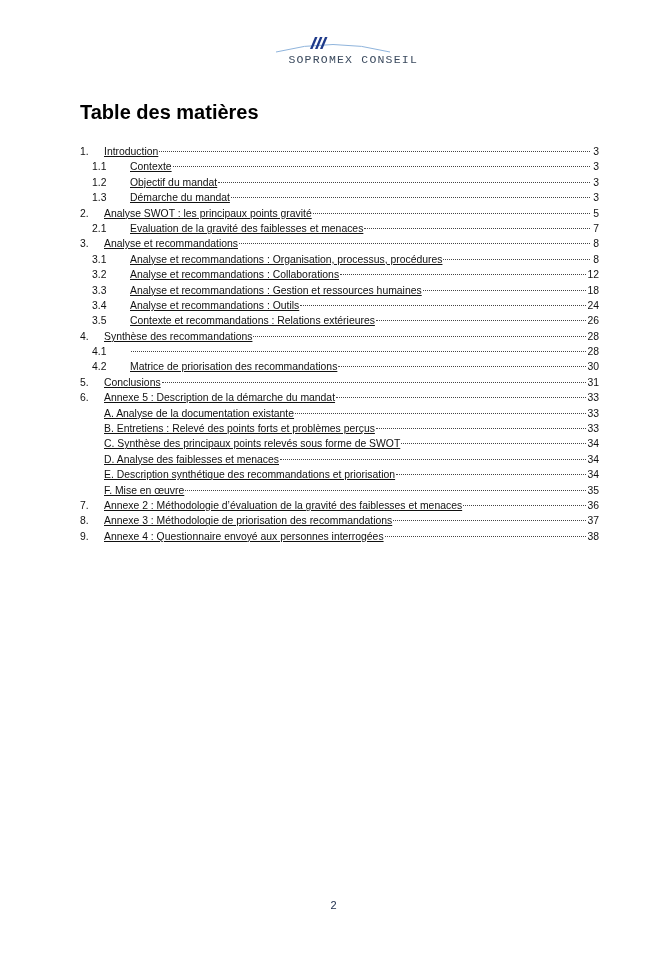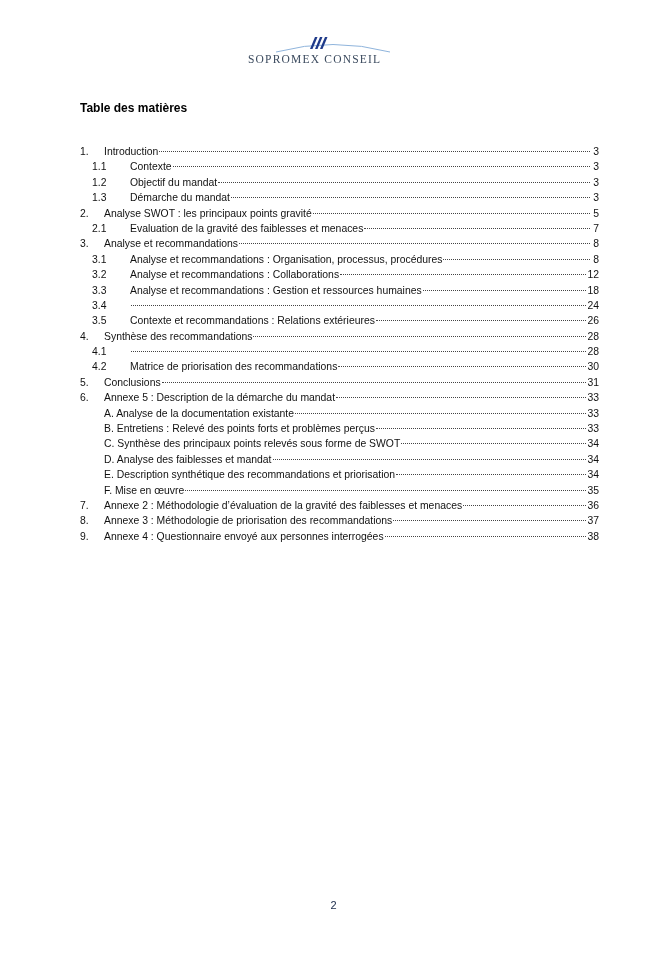--- a/index.html
+++ b/index.html
@@ -1,29 +1,29 @@
 <!DOCTYPE html>
 <html><head>
 <meta charset="utf-8">
 <style>
   html, body { margin: 0; padding: 0; background: #ffffff; }
   body { width: 667px; height: 961px; position: relative; overflow: hidden;
          font-family: "Liberation Sans", sans-serif; color: #000; }
   .logo { position: absolute; left: 248px; top: 33px; width: 170px; height: 36px; }
   .logo svg { position: absolute; left: 0; top: 0; }
-  .logo-text { position: absolute; left: 0; top: 20px; width: 170px; text-align: left;
-               font-family: Liberation Serif, serif; font-size: 11.5px; letter-spacing: 1.2px; color: #3b4a5e; }
-  .toc-title { position: absolute; left: 80px; top: 101px; font-size: 12px; font-weight: bold; color: #000; }
+  .logo-text { position: absolute; left: 0; top: 20px; width: 170px; text-align: right;
+               font-family: Liberation Mono, monospace; font-size: 11.5px; letter-spacing: 1.2px; color: #3b4a5e; }
+  .toc-title { position: absolute; left: 80px; top: 101px; font-size: 20px; font-weight: bold; color: #000; }
   .toc { position: absolute; left: 80px; top: 140px; width: 519px; }
   .toc-row { display: flex; align-items: baseline; height: 15.4px; font-size: 10.4px; line-height: 15.4px; color: #111; white-space: nowrap; }
   .num { flex: 0 0 auto; }
   .lvl1 .num { width: 24px; padding-left: 0; }
   .lvl2 .num { width: 38px; padding-left: 12px; }
   .lvl3 .num { width: 0; padding-left: 24px; }
-  .label { flex: 0 0 auto; }
+  .label { flex: 0 0 auto; text-decoration: underline; }
   .leader { flex: 1 1 auto; overflow: hidden; margin: 0 1px; position: relative; height: 15px; }
   .leader::after { content: ""; position: absolute; left: 0; right: 0; bottom: 3px; border-bottom: 1px dotted #444; }
   .page { flex: 0 0 auto; text-align: right; min-width: 8px; }
   .page-number { position: absolute; left: 0; width: 667px; top: 899px; text-align: center; font-size: 11px; color: #1a2a4a; }
 </style>
 </head>
 <body>
 
 <div class="logo">
   <svg width="170" height="22" viewBox="0 0 170 22">
@@ -93,20 +93,21 @@
       <span class="page">12</span>
     </div>
     <div class="toc-row lvl2">
       <span class="num">3.3</span>
       <span class="label">Analyse et recommandations : Gestion et ressources humaines</span>
       <span class="leader"></span>
       <span class="page">18</span>
     </div>
     <div class="toc-row lvl2">
       <span class="num">3.4</span>
+      <span class="label">Analyse et recommandations : Outils</span>
       <span class="leader"></span>
       <span class="page">24</span>
     </div>
     <div class="toc-row lvl2">
       <span class="num">3.5</span>
       <span class="label">Contexte et recommandations : Relations extérieures</span>
       <span class="leader"></span>
       <span class="page">26</span>
     </div>
     <div class="toc-row lvl1">
@@ -151,21 +152,21 @@
       <span class="page">33</span>
     </div>
     <div class="toc-row lvl3">
       <span class="num"></span>
       <span class="label">C. Synthèse des principaux points relevés sous forme de SWOT</span>
       <span class="leader"></span>
       <span class="page">34</span>
     </div>
     <div class="toc-row lvl3">
       <span class="num"></span>
-      <span class="label">D. Analyse des faiblesses et mandat</span>
+      <span class="label">D. Analyse des faiblesses et menaces</span>
       <span class="leader"></span>
       <span class="page">34</span>
     </div>
     <div class="toc-row lvl3">
       <span class="num"></span>
       <span class="label">E. Description synthétique des recommandations et priorisation</span>
       <span class="leader"></span>
       <span class="page">34</span>
     </div>
     <div class="toc-row lvl3">

